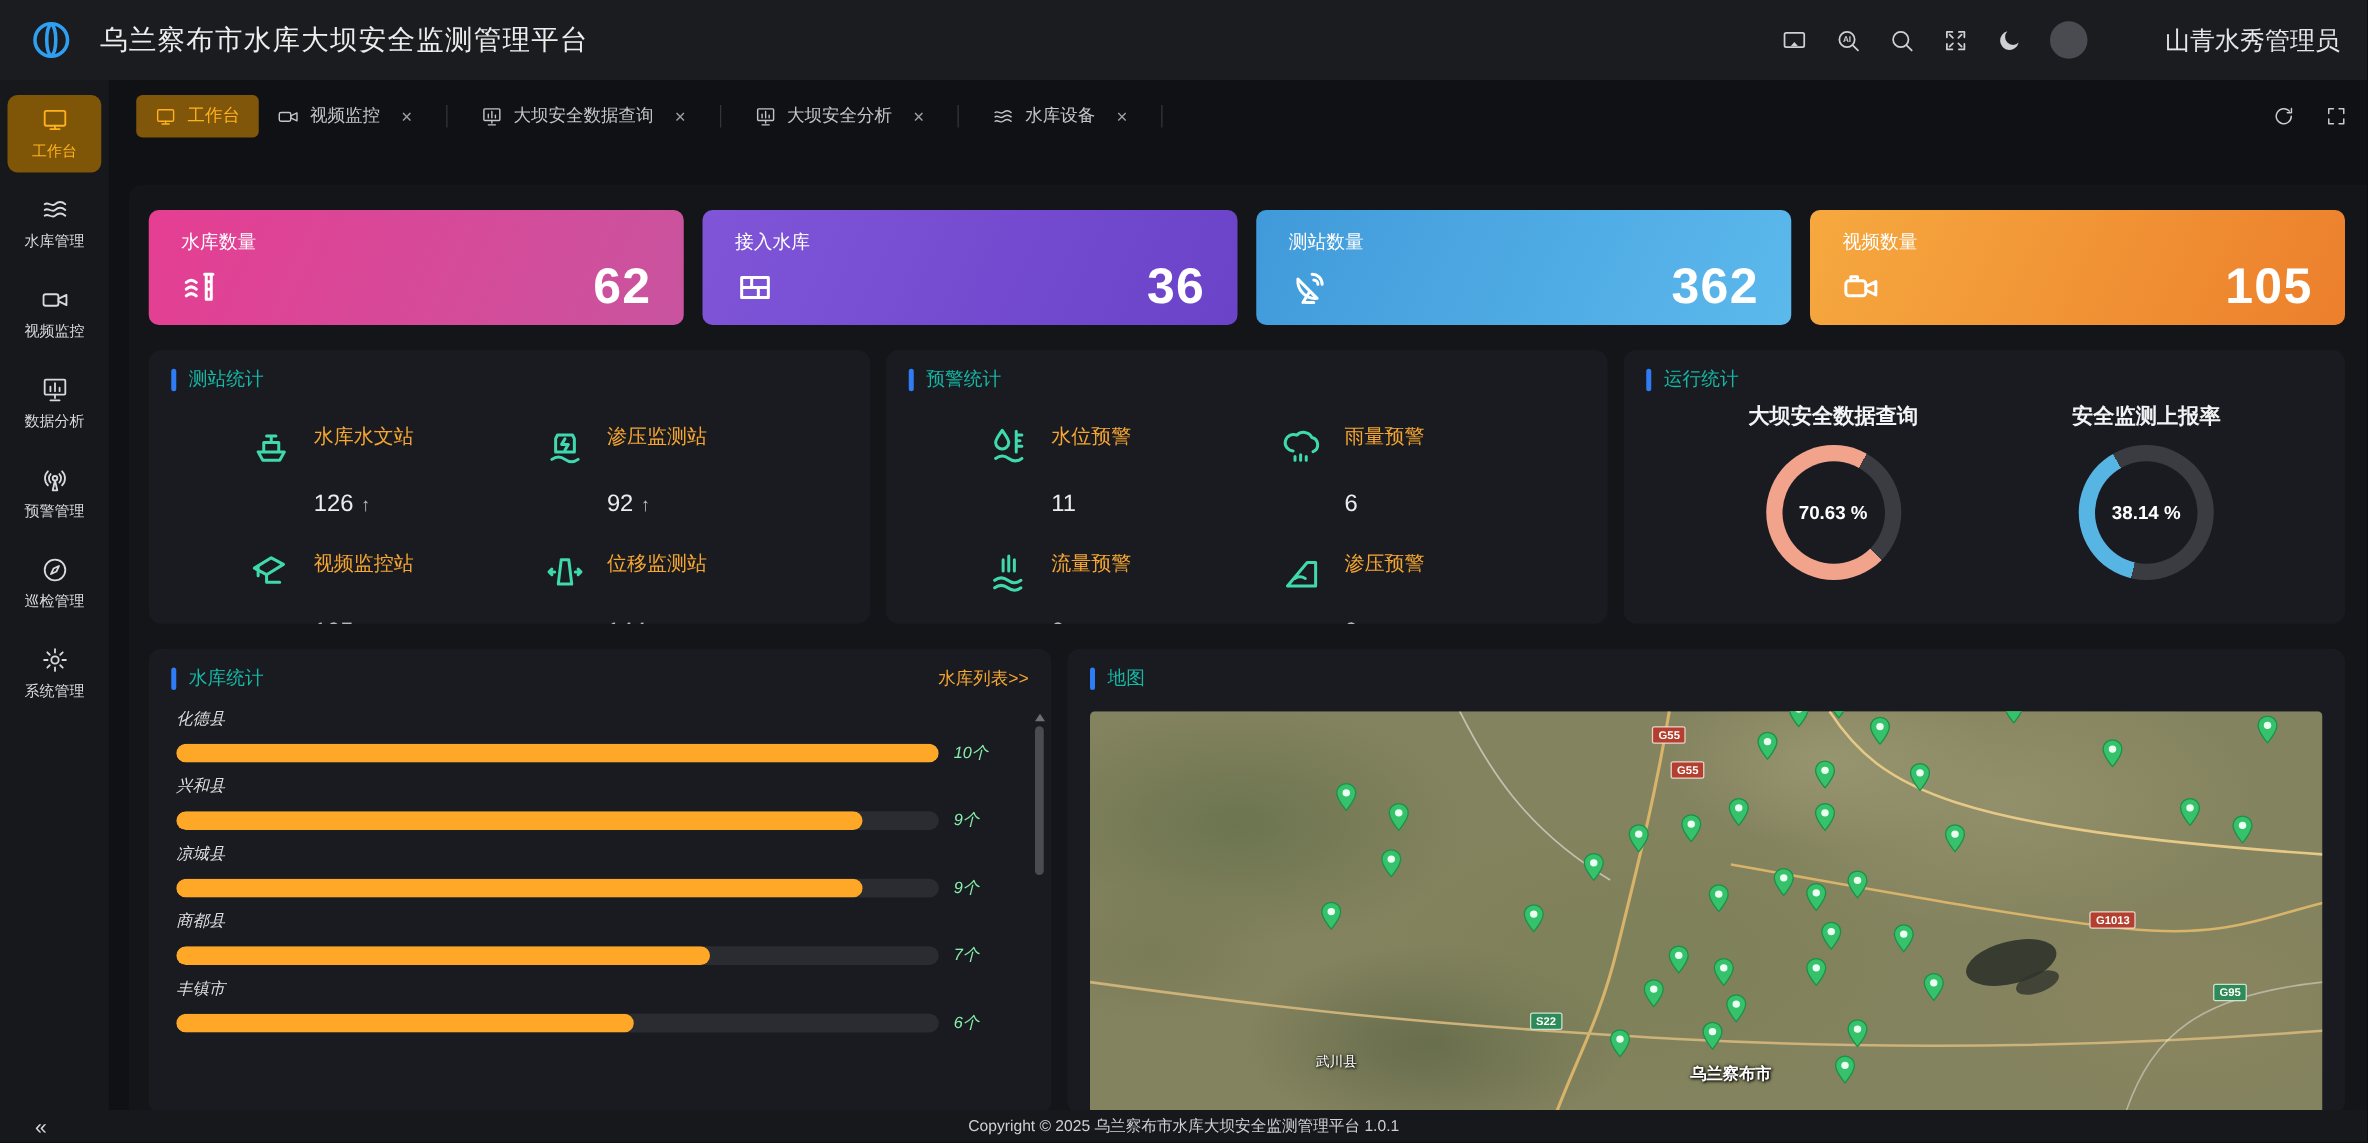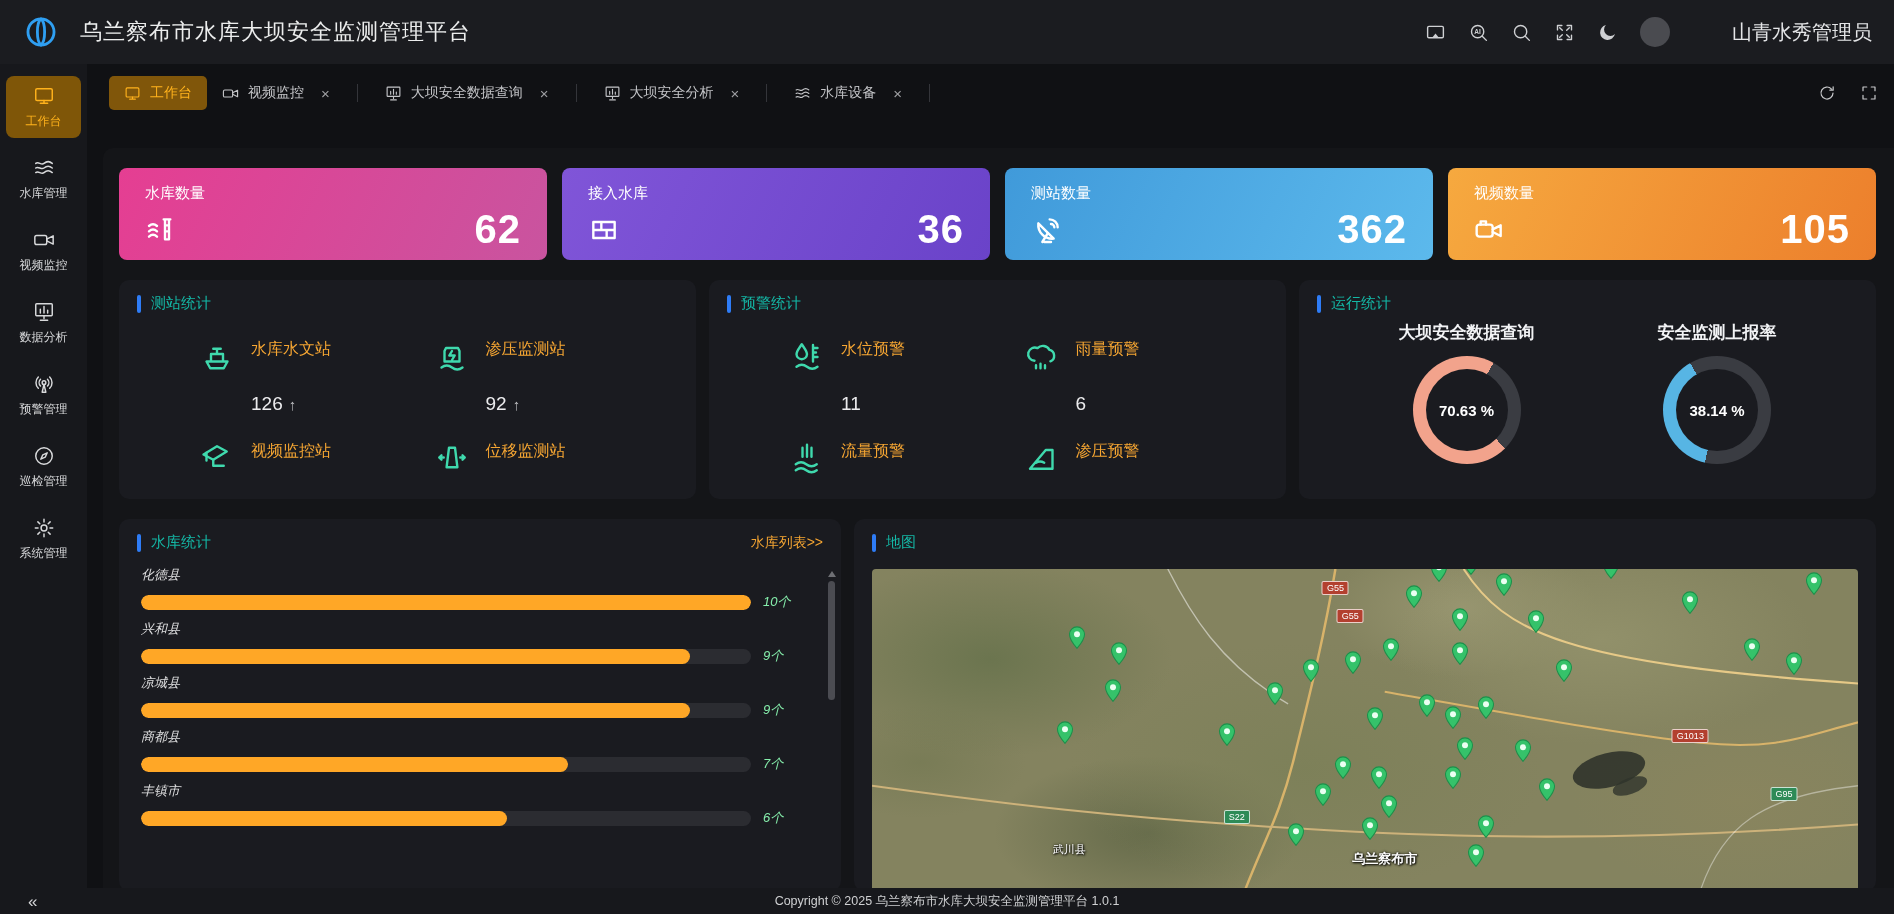--- a/index.html
+++ b/index.html
@@ -81,21 +81,21 @@
       radial-gradient(ellipse 260px 140px at 12% 28%, rgba(106,116,78,.95), transparent 70%),
       radial-gradient(ellipse 340px 180px at 44% 62%, rgba(124,128,88,.85), transparent 70%),
       radial-gradient(ellipse 300px 150px at 74% 22%, rgba(150,149,110,.75), transparent 70%),
       radial-gradient(ellipse 240px 130px at 88% 72%, rgba(138,133,94,.85), transparent 70%),
       radial-gradient(ellipse 220px 110px at 28% 82%, rgba(98,104,72,.9), transparent 70%),
       radial-gradient(ellipse 190px 100px at 60% 12%, rgba(162,159,121,.65), transparent 70%),
       radial-gradient(ellipse 150px 80px at 5% 60%, rgba(118,122,84,.8), transparent 70%);
   }
   .map-roads { position:absolute; inset:0; width:100%; height:100%; }
   .map-pin { position:absolute; width:17px; height:23px; transform:translate(-50%,-100%); cursor:pointer; }
-  .road-badge { position:absolute; transform:translate(-50%,-50%); color:#fff; font-size:9px; font-weight:400; padding:1px 4px; border-radius:2px; border:1px solid rgba(255,255,255,.75); white-space:nowrap; }
+  .road-badge { position:absolute; transform:translate(-50%,-50%); color:#fff; font-size:9px; font-weight:700; padding:1px 4px; border-radius:2px; border:1px solid rgba(255,255,255,.75); white-space:nowrap; }
   .city-label { position:absolute; transform:translate(-50%,-50%); color:#fff; font-size:11px; text-shadow:0 0 3px #000,1px 1px 2px #000; white-space:nowrap; }
   .city-label.major { font-size:13px; font-weight:700; }
   .map-lake { position:absolute; left:71%; top:57%; width:74px; height:34px; background:rgba(42,47,40,.85); border-radius:50%; transform:rotate(-14deg); }
   .map-lake2 { position:absolute; left:75%; top:65%; width:36px; height:16px; background:rgba(48,52,44,.8); border-radius:50%; transform:rotate(-20deg); }
 
   
   .footer { position:absolute; left:0; right:0; bottom:0; height:26px; background:#17181c; display:flex; align-items:center; justify-content:center; z-index:40; }
   .footer-text { color:#cfd0d2; font-size:12.5px; }
   .collapse-btn { position:absolute; left:28px; bottom:2px; color:#d5d6d8; font-size:17px; cursor:pointer; }
 

